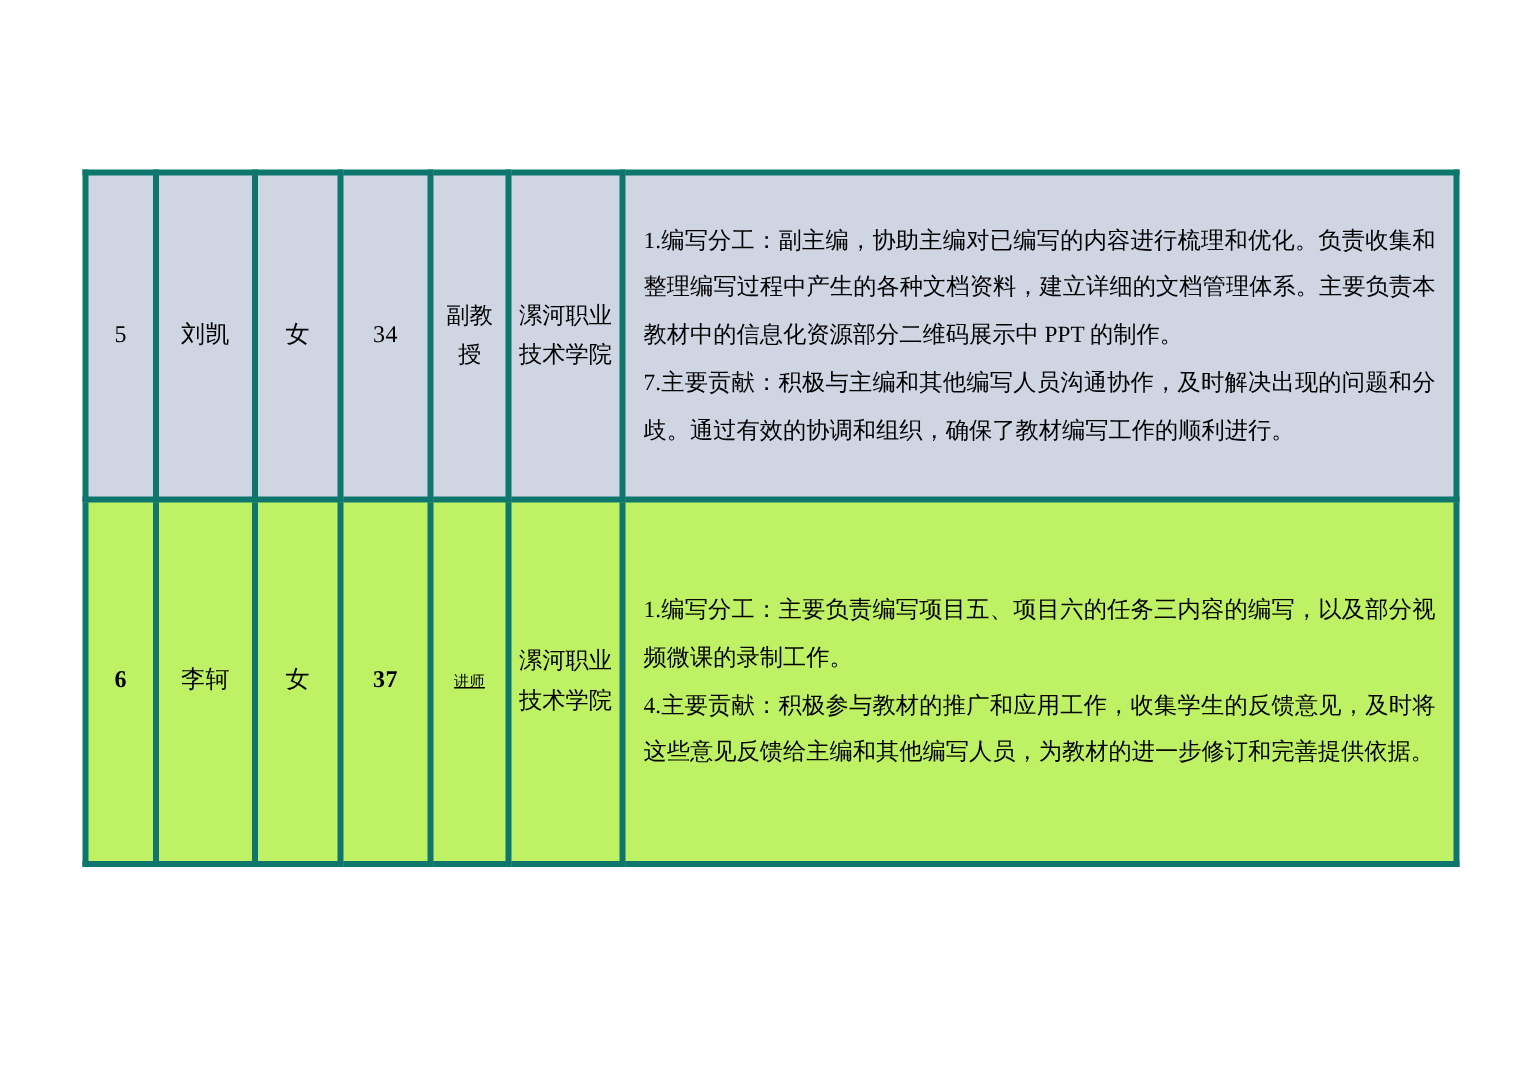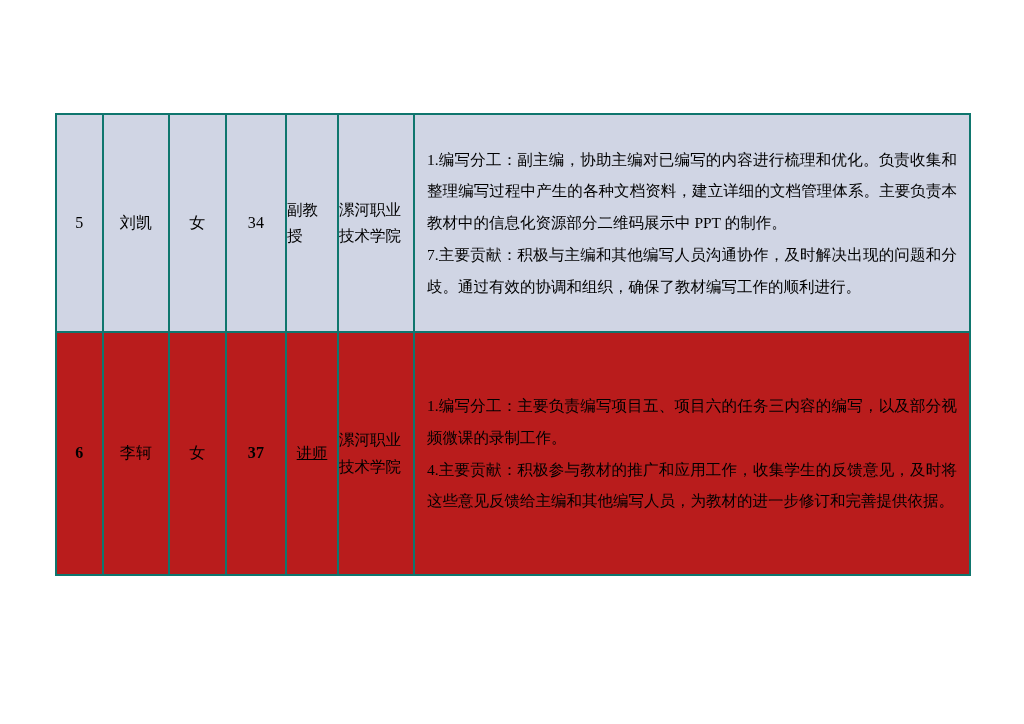--- a/index.html
+++ b/index.html
@@ -22,51 +22,51 @@
   }
   .doc-table {
     position: absolute;
     left: 55px;
     top: 113px;
     width: 914px;
     border-collapse: collapse;
     table-layout: fixed;
   }
   .doc-table td {
-    border: 2px solid #0f766e;
+    border: 4px solid #0f766e;
     vertical-align: middle;
     padding: 0;
   }
   .row-a td {
     background: #d0d5e4;
   }
   .row-b td {
-    background: #b91c1c;
+    background: #bef264;
   }
   .c-index { width: 47px; }
   .c-name  { width: 66px; }
   .c-sex   { width: 57px; }
   .c-age   { width: 60px; }
   .c-title { width: 52px; }
   .c-org   { width: 76px; }
   .c-desc  { width: 556px; }
 
   .cell-center {
     text-align: center;
     font-size: 16px;
     line-height: 1.55;
     letter-spacing: 0.3px;
   }
   .cell-center.small {
-    font-size: 15px;
+    font-size: 10px;
     text-decoration: underline;
   }
   .vert-pair {
     display: block;
-    text-align: left;
+    text-align: center;
     font-size: 15.5px;
     line-height: 1.7;
   }
   .desc {
     padding: 10px 12px 10px 12px;
     font-size: 15.5px;
     line-height: 2.05;
     text-align: justify;
     text-justify: inter-ideograph;
   }

